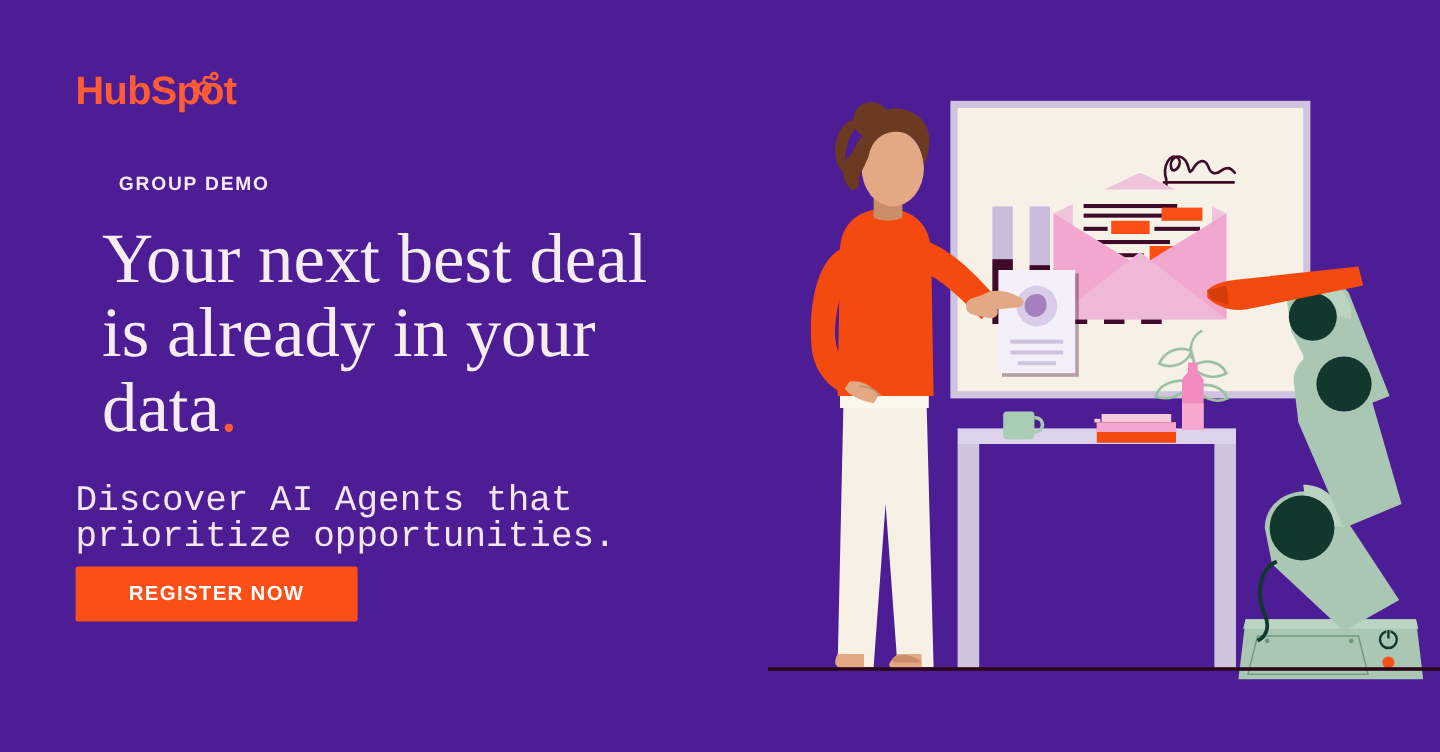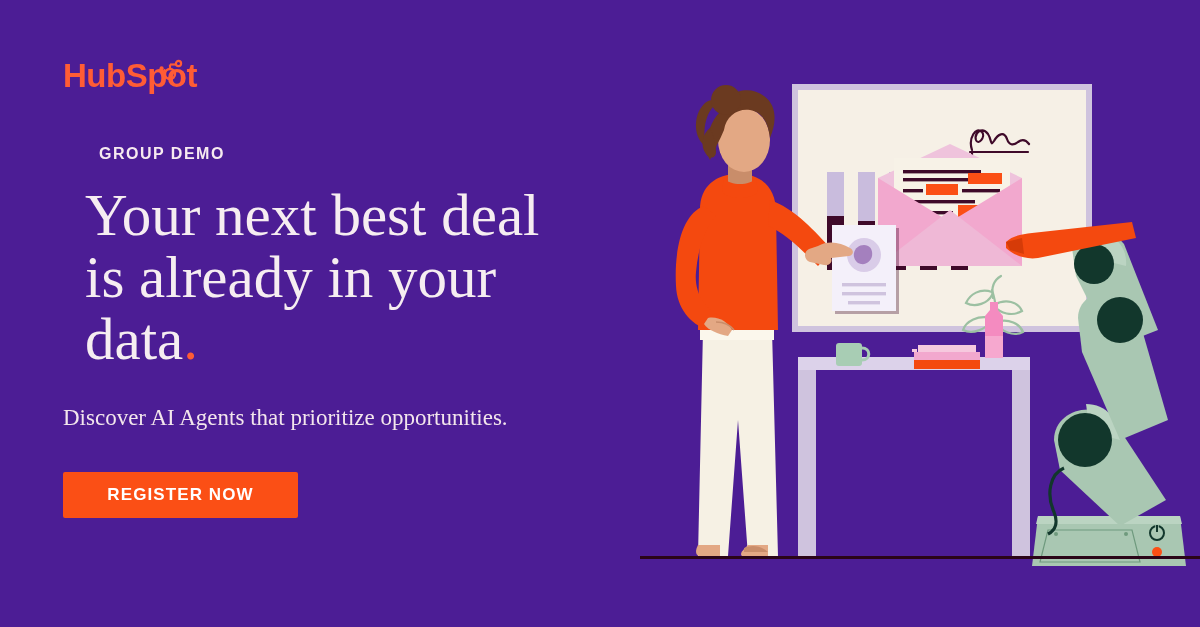--- a/index.html
+++ b/index.html
@@ -43,22 +43,22 @@
     width:600px;
     font-family:"Liberation Serif", serif;
     font-size:59px; font-weight:normal; line-height:62px;
     color:#F6EDF1; letter-spacing:0px;margin-left:24px;
   }
   .headline .dot { color:#FF5C35; }
 
   .subhead {
     position:absolute; left:63px; top:403px;
     width:600px;
-    font-family:Liberation Serif, serif;
-    font-size:23px; line-height:30px; color:#F3E6EC;
+    font-family:Liberation Mono, monospace;
+    font-size:30px; line-height:30px; color:#F3E6EC;
   }
 
   .cta {
     position:absolute; left:63px; top:472px;
     width:235px; height:46px;
     background:#FB4F15; border:none; border-radius:2px;
     color:#ffffff; font-size:17px; font-weight:bold; letter-spacing:1.1px;
     cursor:pointer;
     display:flex; align-items:center; justify-content:center;
   }

